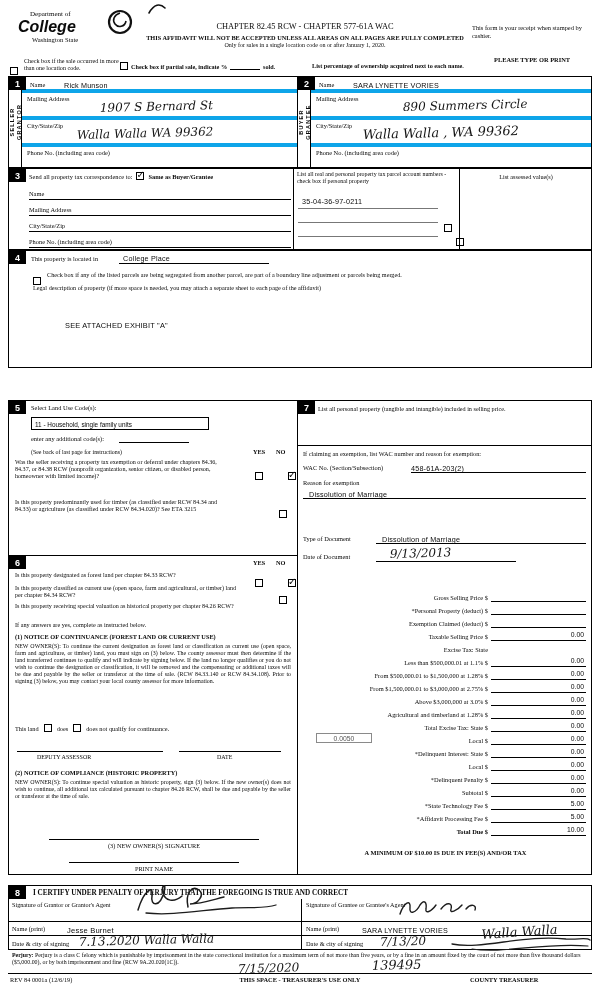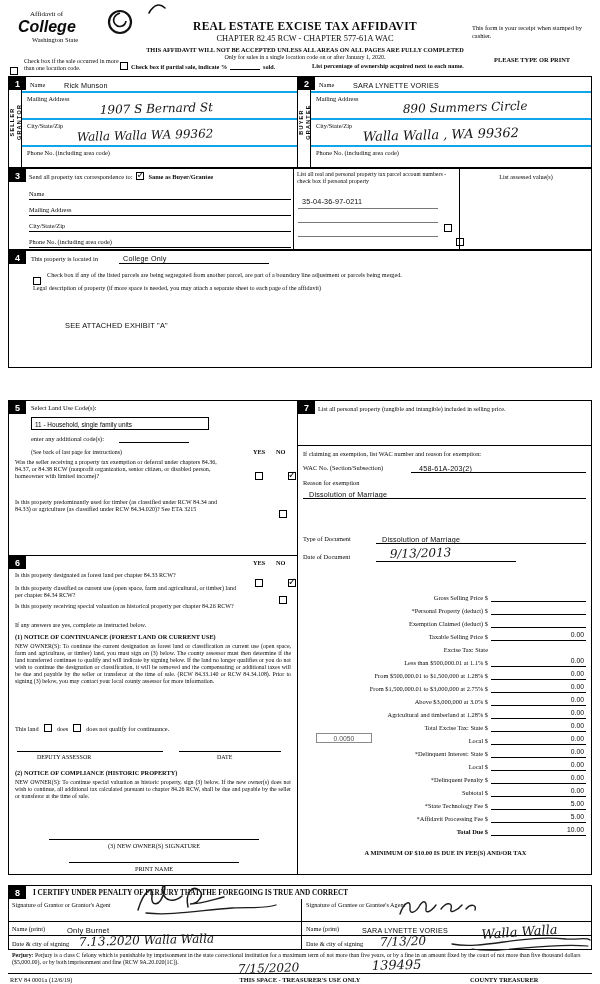--- a/index.html
+++ b/index.html
@@ -12,51 +12,50 @@
 .sm{font-size:5.9px}
 .bold{font-weight:bold}
 .sans{font-family:"Liberation Sans",sans-serif}
 .typed{font-family:"Liberation Sans",sans-serif;font-size:7.2px;letter-spacing:.2px;white-space:nowrap}
 .hw{font-family:"DejaVu Serif",serif;font-style:italic;font-size:12px;white-space:nowrap;transform:rotate(-1.5deg);transform-origin:left bottom;color:#161616}
 .cb{display:inline-block;width:8px;height:8px;border:1px solid #000;background:#fff;position:relative;vertical-align:-1px;flex:0 0 auto}
 .cb.checked::after{content:"✓";position:absolute;left:-1px;top:-4px;font:bold 10px "DejaVu Sans",sans-serif;color:#111}
 .vstrip{position:absolute;left:0;top:0;bottom:0;width:13px;border-right:1px solid #000;background:#fff}
 .vwrap{position:absolute;left:50%;top:50%;transform:translate(-50%,-50%) rotate(-90deg);display:flex;flex-direction:column;align-items:center}
 .vwrap span{font:bold 5.5px "Liberation Sans",sans-serif;letter-spacing:1.2px;line-height:6.5px;white-space:nowrap}
-.frow{position:relative;border-bottom:2px solid #0ea5e9}
+.frow{position:relative;border-bottom:4px solid #0ea5e9}
 .frow.last{border-bottom:none}
 .flabel{position:absolute;left:5px;top:2px;font-size:6.4px}
 .mrow{position:relative;height:13px;display:flex;justify-content:flex-end;align-items:flex-end;padding-right:5px}
 .mlabel{font-size:6.4px;line-height:8px}
 .mval{width:95px;margin-left:3px;border-bottom:1px solid #000;font:6.8px "Liberation Sans",sans-serif;text-align:right;padding:0 2px 1px 0;height:10px}
 .mval.noline{border-bottom:none}
 .ratebox{position:absolute;left:18px;bottom:2px;width:56px;height:10px;border:1px solid #8a8a8a;color:#555;font:6.8px/10px "Liberation Sans",sans-serif;text-align:center}
 .uline{border-bottom:1px solid #000}
 .uline2{border-bottom:1px solid #777}
 .just{text-align:justify}
 svg{display:block}
 </style>
 </head>
 <body>
 
 <div class="page">
 
   
   <div class="abs" style="left:8px;top:8px;width:135px">
-    <div class="abs" style="left:22px;top:2px;font-size:7px">Affidavit of</div>
+    <div class="abs" style="left:22px;top:2px;font-size:7px">Department of</div>
     <div class="abs sans bold" style="left:10px;top:10px;font-size:16px;font-style:italic">College</div>
     <div class="abs" style="left:24px;top:28px;font-size:6.6px">Washington State</div>
     <svg class="abs" style="left:98px;top:0" width="28" height="28" viewBox="0 0 28 28">
       <circle cx="14" cy="14" r="11" fill="none" stroke="#111" stroke-width="2.2"></circle>
       <path d="M14,5 C8,7 6,12 9,16 C12,20 19,19 20,13" fill="none" stroke="#111" stroke-width="1.6"></path>
     </svg>
   </div>
 
   <div class="abs" style="left:140px;top:20px;width:330px;text-align:center">
-    <div class="bold" style="font-size:11.5px;letter-spacing:.3px">REAL ESTATE EXCISE TAX AFFIDAVIT</div>
     <div style="font-size:8.4px;margin-top:2px">CHAPTER 82.45 RCW - CHAPTER 577-61A WAC</div>
     <div class="bold" style="font-size:6.3px;margin-top:3px">THIS AFFIDAVIT WILL NOT BE ACCEPTED UNLESS ALL AREAS ON ALL PAGES ARE FULLY COMPLETED</div>
     <div style="font-size:6px;margin-top:1px">Only for sales in a single location code on or after January 1, 2020.</div>
   </div>
 
   <div class="abs" style="left:472px;top:24px;width:116px;font-size:6.4px;line-height:7.6px">This form is your receipt when stamped by cashier.</div>
   <div class="abs bold" style="left:494px;top:56px;font-size:6.4px">PLEASE TYPE OR PRINT</div>
 
   
   <span class="cb abs" style="left:10px;top:60px"></span>
@@ -163,21 +162,21 @@
     <div class="abs" style="left:450px;top:0;bottom:0;width:133px;border-left:1px solid #000">
       <div style="font-size:6.2px;text-align:center;padding-top:4px">List assessed value(s)</div>
     </div>
   </div>
 
   
   <div class="bx" style="left:8px;top:250px;width:584px;height:118px">
     <div class="badge">4</div>
     <div style="position:relative;height:16px">
       <span class="abs lbl" style="left:22px;top:4px">This property is located in</span>
-      <span class="abs uline typed" style="left:110px;top:3px;width:150px;padding-left:4px">College Only</span>
+      <span class="abs uline typed" style="left:110px;top:3px;width:150px;padding-left:4px">College Place</span>
     </div>
     <div style="position:relative;height:14px">
       <span class="cb abs" style="left:24px;top:3px"></span>
       <span class="abs" style="left:38px;top:4px;font-size:6.2px">Check box if any of the listed parcels are being segregated from another parcel, are part of a boundary line adjustment or parcels being merged.</span>
     </div>
     <div style="position:relative;height:13px">
       <span class="abs" style="left:24px;top:3px;font-size:6.2px">Legal description of property (if more space is needed, you may attach a separate sheet to each page of the affidavit)</span>
     </div>
     <div class="abs typed" style="left:56px;top:70px;font-size:7.4px">SEE ATTACHED EXHIBIT "A"</div>
   </div>
@@ -248,21 +247,21 @@
 
   
   <div class="bx" style="left:297px;top:400px;width:295px;height:475px">
     <div class="badge">7</div>
     <div class="abs" style="left:20px;top:4px;width:272px;font-size:6.2px">List all personal property (tangible and intangible) included in selling price.</div>
     <div class="abs" style="left:0;top:44px;right:0;border-top:1px solid #000"></div>
 
     <div class="abs" style="left:5px;top:49px;font-size:6.3px">If claiming an exemption, list WAC number and reason for exemption:</div>
     <span class="abs lbl" style="left:5px;top:63px">WAC No. (Section/Subsection)</span>
     <div class="abs uline" style="left:113px;top:61px;width:175px;height:11px">
-      <span class="typed" style="position:absolute;left:8px;top:2px">458-61A-203(2)</span>
+      <span class="typed" style="position:absolute;left:0;top:2px">458-61A-203(2)</span>
     </div>
     <span class="abs lbl" style="left:5px;top:78px">Reason for exemption</span>
     <div class="abs uline" style="left:5px;top:86px;width:283px;height:12px">
       <span class="typed" style="position:absolute;left:6px;top:3px">Dissolution of Marriage</span>
     </div>
 
     <span class="abs lbl" style="left:5px;top:134px">Type of Document</span>
     <div class="abs uline" style="left:78px;top:131px;width:210px;height:12px">
       <span class="typed" style="position:absolute;left:6px;top:3px">Dissolution of Marriage</span>
     </div>
@@ -354,21 +353,21 @@
   </div>
 
   
   <div class="bx" style="left:8px;top:885px;width:584px;height:65px">
     <div class="badge">8</div>
     <div class="abs bold" style="left:24px;top:3px;font-size:7.2px">I CERTIFY UNDER PENALTY OF PERJURY THAT THE FOREGOING IS TRUE AND CORRECT</div>
     <div class="abs" style="left:0;top:13px;width:292px;bottom:0">
       <div class="abs" style="left:3px;top:2px;width:100px;font-size:6.2px;line-height:7px">Signature of Grantor or Grantor's Agent</div>
       <div class="abs" style="left:0;top:22px;width:292px;height:14px;border-top:1px solid #000">
         <span class="lbl" style="position:absolute;left:3px;top:3px">Name (print)</span>
-        <span class="typed" style="position:absolute;left:58px;top:3.5px;font-size:7.6px">Only Burnet</span>
+        <span class="typed" style="position:absolute;left:58px;top:3.5px;font-size:7.6px">Jesse Burnet</span>
       </div>
       <div class="abs" style="left:0;top:36px;width:292px;bottom:0;border-top:1px solid #000">
         <span class="lbl" style="position:absolute;left:3px;top:4px">Date &amp; city of signing</span>
         <span class="hw" style="position:absolute;left:70px;top:-1px">7.13.2020   Walla Walla</span>
       </div>
     </div>
     <div class="abs" style="left:292px;top:13px;right:0;bottom:0;border-left:1px solid #000">
       <div class="abs" style="left:4px;top:2px;width:100px;font-size:6.2px;line-height:7px">Signature of Grantee or Grantee's Agent</div>
       <div class="abs" style="left:0;top:22px;right:0;height:14px;border-top:1px solid #000">
         <span class="lbl" style="position:absolute;left:4px;top:3px">Name (print)</span>

